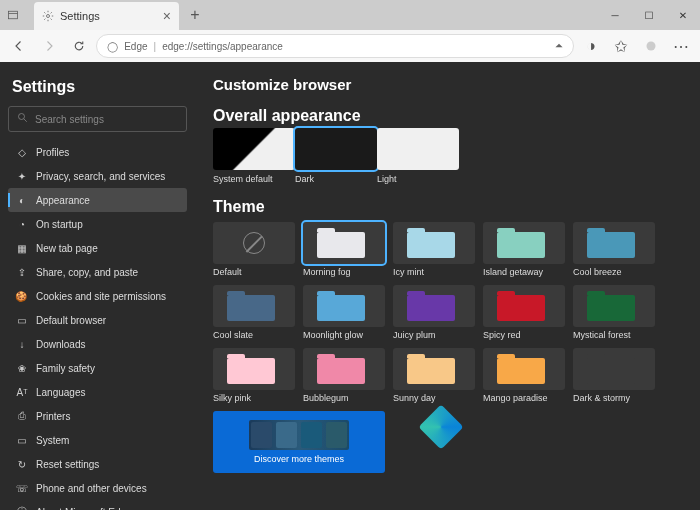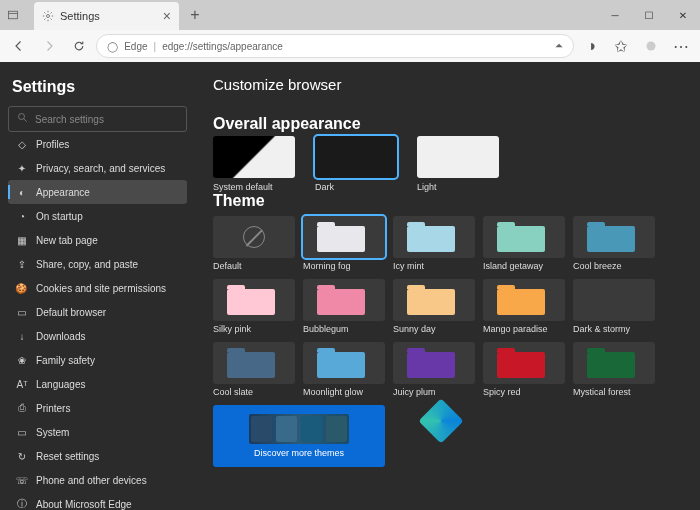--- a/index.html
+++ b/index.html
@@ -11,30 +11,30 @@
 .newtab{width:24px;height:24px;display:flex;align-items:center;justify-content:center;margin-left:4px;color:#555;font-size:16px}
 .wincontrols{margin-left:auto;display:flex}
 .winbtn{width:34px;height:30px;display:flex;align-items:center;justify-content:center;color:#333;font-size:10px}
 .toolbar{height:32px;background:#f7f7f7;display:flex;align-items:center;padding:0 6px;gap:4px}
 .tbtn{width:26px;height:26px;display:flex;align-items:center;justify-content:center;color:#555}
 .addrbar{flex:1;height:24px;background:#fff;border:1px solid #ddd;border-radius:12px;display:flex;align-items:center;padding:0 10px;font-size:10px;color:#666;gap:6px}
 .addrbar .sep{color:#aaa}
 .content{display:flex;height:448px;background:#2b2b2b}
 .sidebar{width:195px;padding:12px 8px;color:#fff}
 .sidebar h1{font-size:16px;font-weight:600;margin:4px 4px 10px}
-.search{height:26px;border:1px solid #555;border-radius:3px;display:flex;align-items:center;padding:0 8px;font-size:10px;color:#888;gap:6px}
+.search{height:26px;border:1px solid #555;border-radius:3px;display:flex;align-items:center;padding:0 8px;font-size:10px;color:#888;margin-bottom:8px;gap:6px}
 .navitem{height:24px;display:flex;align-items:center;padding:0 8px;font-size:10px;color:#ddd;border-radius:3px;gap:8px;cursor:pointer}
 .navitem.sel{background:#4a4a4a;position:relative}
 .navitem.sel::before{content:"";position:absolute;left:0;top:5px;bottom:5px;width:2px;background:#4db3ff}
 .navitem .ic{width:12px;display:flex;justify-content:center;color:#ccc}
 .main{flex:1;padding:14px 18px;overflow:hidden}
-.main h2{font-size:15px;font-weight:400;color:#fff;margin-bottom:22px}
+.main h2{font-size:15px;font-weight:700;color:#fff;margin-bottom:14px}
 .sect{font-size:16px;font-weight:700;color:#fff;margin-bottom:3px}
 .sub{font-size:9px;color:#999;margin-bottom:8px}
-.row{display:flex;gap:20px;}
+.row{display:flex;gap:0;margin-bottom:14px}
 .appcard{width:82px}
 .apppreview{height:42px;border-radius:3px;margin-bottom:4px}
 .apppreview.sel{outline:2px solid #4db3ff}
 .sd{background:linear-gradient(135deg,#000 0%,#000 49%,#f0f0f0 51%,#f0f0f0 100%)}
 .lt{background:#f0f0f0}
 .dk{background:#1a1a1a}
 .clab{font-size:9px;color:#ddd}
 .trow{display:flex;gap:8px;margin-bottom:8px}
 .tcard{width:82px}
 .tprev{height:42px;border-radius:3px;margin-bottom:3px;position:relative;background:#3a3a3a}
@@ -235,20 +235,52 @@
           <div class="tcard">
             <div class="tprev">
               <div class="folder" style="background:#4a98b8"></div>
             </div>
             <div class="clab">Cool breeze</div>
           </div>
         </div>
         <div class="trow">
           <div class="tcard">
             <div class="tprev">
+              <div class="folder" style="background:#486888"></div>
+            </div>
+            <div class="clab">Cool slate</div>
+          </div>
+          <div class="tcard">
+            <div class="tprev">
+              <div class="folder" style="background:#58a8d8"></div>
+            </div>
+            <div class="clab">Moonlight glow</div>
+          </div>
+          <div class="tcard">
+            <div class="tprev">
+              <div class="folder" style="background:#6838a8"></div>
+            </div>
+            <div class="clab">Juicy plum</div>
+          </div>
+          <div class="tcard">
+            <div class="tprev">
+              <div class="folder" style="background:#c81828"></div>
+            </div>
+            <div class="clab">Spicy red</div>
+          </div>
+          <div class="tcard">
+            <div class="tprev">
+              <div class="folder" style="background:#186838"></div>
+            </div>
+            <div class="clab">Mystical forest</div>
+          </div>
+        </div>
+        <div class="trow">
+          <div class="tcard">
+            <div class="tprev">
               <div class="folder" style="background:#ffc8d4"></div>
             </div>
             <div class="clab">Silky pink</div>
           </div>
           <div class="tcard">
             <div class="tprev">
               <div class="folder" style="background:#f088a8"></div>
             </div>
             <div class="clab">Bubblegum</div>
           </div>
@@ -262,52 +294,20 @@
             <div class="tprev">
               <div class="folder" style="background:#f8a848"></div>
             </div>
             <div class="clab">Mango paradise</div>
           </div>
           <div class="tcard">
             <div class="tprev">
               <div class="folder" style="background:#3a3a3a"></div>
             </div>
             <div class="clab">Dark &amp; stormy</div>
-          </div>
-        </div>
-        <div class="trow">
-          <div class="tcard">
-            <div class="tprev">
-              <div class="folder" style="background:#486888"></div>
-            </div>
-            <div class="clab">Cool slate</div>
-          </div>
-          <div class="tcard">
-            <div class="tprev">
-              <div class="folder" style="background:#58a8d8"></div>
-            </div>
-            <div class="clab">Moonlight glow</div>
-          </div>
-          <div class="tcard">
-            <div class="tprev">
-              <div class="folder" style="background:#6838a8"></div>
-            </div>
-            <div class="clab">Juicy plum</div>
-          </div>
-          <div class="tcard">
-            <div class="tprev">
-              <div class="folder" style="background:#c81828"></div>
-            </div>
-            <div class="clab">Spicy red</div>
-          </div>
-          <div class="tcard">
-            <div class="tprev">
-              <div class="folder" style="background:#186838"></div>
-            </div>
-            <div class="clab">Mystical forest</div>
           </div>
         </div>
       </div>
     <div style="display:flex;align-items:flex-start;gap:20px">
       <div class="discover">
         <div class="disimg">
             <span style="background:#2a4a6a"></span>
             <span style="background:#3a6a8a"></span>
             <span style="background:#1a5a7a"></span>
             <span style="background:#2a5a6a"></span>

